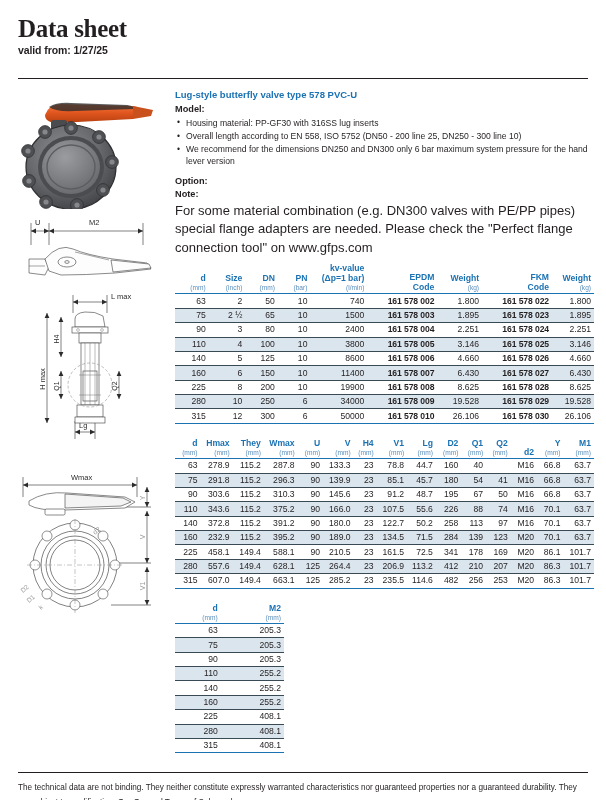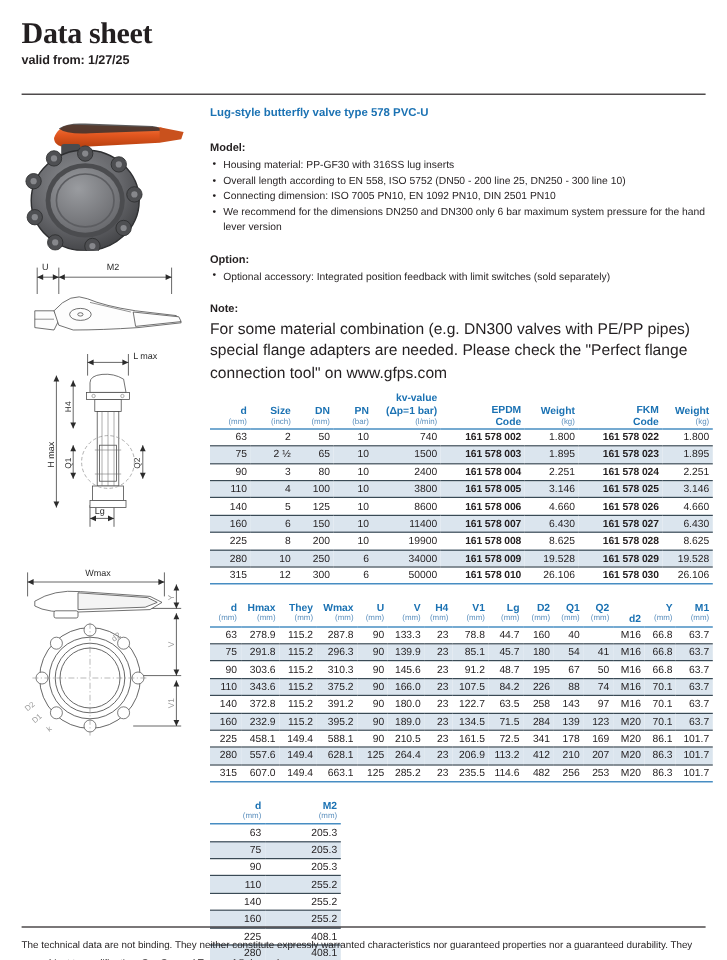--- a/index.html
+++ b/index.html
@@ -78,21 +78,21 @@
   .prod-title {
     color: #1b72b3;
     font-size: 9.5px;
     font-weight: bold;
     line-height: 1.35;
     margin-bottom: 1px;
   }
   .sec-head {
     font-size: 9.2px;
     font-weight: bold;
-    margin: 16px 0 3px 0;
+    margin: 2px 0 3px 0;
   }
   ul.bullets {
     margin: 0 0 8px 0;
     padding: 0 0 0 11px;
     list-style: none;
   }
   ul.bullets li {
     font-size: 8.6px;
     line-height: 1.42;
     position: relative;
@@ -439,28 +439,24 @@
     <div class="right-col">
 
       <div class="prod-title">
         <div>Lug-style butterfly valve type 578 PVC-U</div>
       </div>
 
       <div class="sec-head">Model:</div>
       <ul class="bullets">
         <li>Housing material: PP-GF30 with 316SS lug inserts</li>
         <li>Overall length according to EN 558, ISO 5752 (DN50 - 200 line 25, DN250 - 300 line 10)</li>
-        <li>Connecting dimension: ISO 7005 PN10, EN 1092 PN10, DIN 2501 PN10</li>
         <li>We recommend for the dimensions DN250 and DN300 only 6 bar maximum system pressure for the hand lever version</li>
       </ul>
 
       <div class="sec-head">Option:</div>
-      <ul class="bullets">
-        <li>Optional accessory: Integrated position feedback with limit switches (sold separately)</li>
-      </ul>
 
       <div class="sec-head">Note:</div>
       <div class="note-p">For some material combination (e.g. DN300 valves with PE/PP pipes) special flange adapters are needed. Please check the "Perfect flange connection tool" on www.gfps.com</div>
 
       <div class="tbl-wrap">
         <table class="gf">
           <colgroup>
             <col style="width:8.3%">
               <col style="width:9.0%">
               <col style="width:8.0%">
@@ -681,40 +677,40 @@
               </tr>
               <tr>
                 <td>110</td>
                 <td>343.6</td>
                 <td>115.2</td>
                 <td>375.2</td>
                 <td>90</td>
                 <td>166.0</td>
                 <td>23</td>
                 <td>107.5</td>
-                <td>84.2</td>
+                <td>55.6</td>
                 <td>226</td>
                 <td>88</td>
                 <td>74</td>
                 <td>M16</td>
                 <td>70.1</td>
                 <td>63.7</td>
               </tr>
               <tr>
                 <td>140</td>
                 <td>372.8</td>
                 <td>115.2</td>
                 <td>391.2</td>
                 <td>90</td>
                 <td>180.0</td>
                 <td>23</td>
                 <td>122.7</td>
-                <td>63.5</td>
+                <td>50.2</td>
                 <td>258</td>
-                <td>143</td>
+                <td>113</td>
                 <td>97</td>
                 <td>M16</td>
                 <td>70.1</td>
                 <td>63.7</td>
               </tr>
               <tr>
                 <td>160</td>
                 <td>232.9</td>
                 <td>115.2</td>
                 <td>395.2</td>

